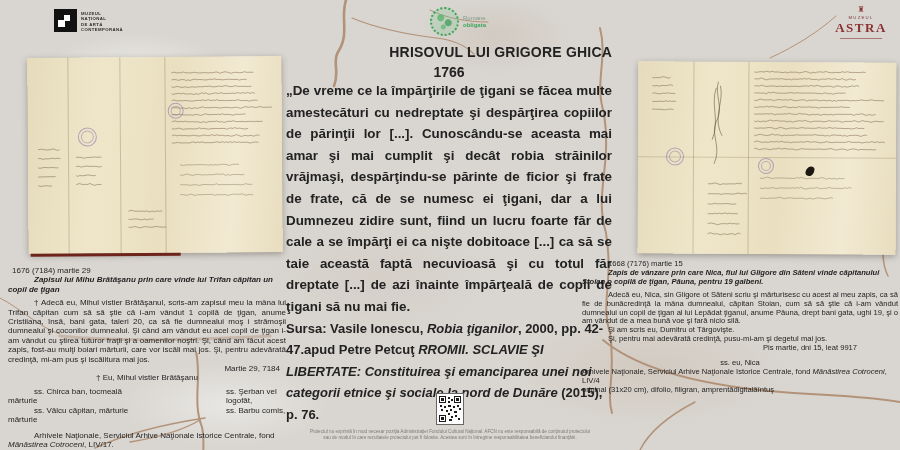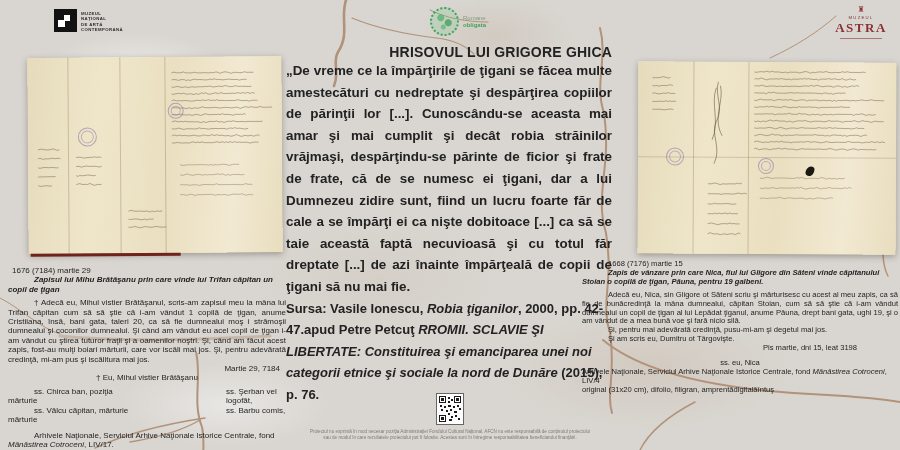--- a/index.html
+++ b/index.html
@@ -219,54 +219,55 @@
         <path d="M2 44 q 3.3 -1.6 6.7 0 q 3.4 1.8 6.8 0 q 3.3 -0.3 6.6 0 q 2.1 -1.5 4.1 0 q 1.8 -0.7 3.7 0 q 1.9 0.2 3.9 0"></path>
         <path d="M2 54 q 2.7 -1.9 5.3 0 q 2.0 0.5 4.1 0 q 3.5 1.9 7.0 0 q 3.1 1.5 6.2 0 q 1.6 -0.1 3.3 0 q 1.7 1.9 3.4 0 q 1.7 -1.7 3.5 0"></path>
       </svg>
     <div class="stamp" style="left:28px;top:86px;width:16px;height:16px;"></div>
     <div class="stamp" style="left:120px;top:96px;width:14px;height:14px;"></div>
     <div class="blot" style="left:168px;top:104px;"></div>
   </div>
 
   <div class="abs center-col">
     <div class="title">HRISOVUL LUI GRIGORE GHICA</div>
+    <div class="year">1766</div>
     <p class="quote m0">„De vreme ce la împărţirile de ţigani se făcea multe amestecături cu nedreptate şi despărţirea copiilor de părinţii lor [...]. Cunoscându-se aceasta mai amar şi mai cumplit şi decât robia străinilor vrăjmaşi, despărţindu-se părinte de ficior şi frate de frate, că de se numesc ei ţigani, dar a lui Dumnezeu zidire sunt, fiind un lucru foarte făr de cale a se împărţi ei ca nişte dobitoace [...] ca să se taie această faptă necuvioasă şi cu totul făr dreptate [...] de azi înainte împărţeală de copii de ţigani să nu mai fie.</p>
     <p class="source m0"><span>Sursa: Vasile Ionescu, </span><span class="it">Robia ţiganilor</span><span>, 2000, pp. 42-47.apud Petre Petcuţ </span><span class="it">RROMII. SCLAVIE ŞI LIBERTATE: Constituirea şi emanciparea unei noi categorii etnice şi sociale la nord de Dunăre</span><span> (2015), p. 76.</span></p>
   </div>
 
   <div class="abs cap cap-left">
     <div style="margin-left:4px;"><b>1676 (7184) martie 29</b></div>
     <div class="bi ind">Zapisul lui Mihu Brătăşanu prin care vinde lui Trifan căpitan un copil de ţigan</div>
     <div class="sp4"></div>
     <p class="m0 just ind">† Adecă eu, Mihul vistier Brătăşanul, scris-am zapisul meu la mâna lui Trifan căpitan cum să să ştie că i-am vândut 1 copilă de ţigan, anume Cristiiana, însă, bani gata, taleri 20, ca să fie dumnealui moş i strămoşii dumnealui şi coconilor dumnealui. Şi când am vândut eu acel copil de ţigan i-am vândut cu ştirea tuturor fraţii şi a oamenilor noştri. Şi, când am făcut acest zapis, fost-au mulţi boiari mărturii, care vor iscăli mai jos. Şi, pentru adevărată credinţă, mi-am pus şi iscălitura mai jos.</p>
     <div class="r" style="padding-right:6px;">Martie 29, 7184</div>
     <div class="c">† Eu, Mihul vistier Brătăşanu</div>
     <div class="sp4"></div>
     <div class="wit-row">
-      <span>ss. Chirca ban, poziţia</span>
+      <span>ss. Chirca ban, tocmeală</span>
       <span class="wit-right">ss. Şerban vel logofăt,</span>
     </div>
     <div>mărturie</div>
     <div class="wit-row">
       <span>ss. Vălcu căpitan, mărturie</span>
       <span class="wit-right">ss. Barbu comis,</span>
     </div>
     <div>mărturie</div>
     <div class="sp6"></div>
     <p class="m0 ind"><span>Arhivele Naţionale, Serviciul Arhive Naţionale Istorice Centrale, fond </span><i>Mănăstirea Cotroceni</i><span>, LIV/17.</span></p>
   </div>
 
   <div class="abs cap cap-right">
     <div style="margin-left:26px;"><b>1668 (7176) martie 15</b></div>
     <div class="bi ind">Zapis de vânzare prin care Nica, fiul lui Gligore din Săteni vinde căpitanului Stoian o copilă de ţigan, Păuna, pentru 19 galbeni.</div>
     <div class="sp4"></div>
     <p class="m0 just ind">Adecă eu, Nica, sin Gligore ot Săteni scriu şi mărturisesc cu acest al meu zapis, ca să fie de bunăcredinţă la mâna dumnealui, căpitan Stoian, cum să să ştie că i-am vândut dumnealui un copil de ţigan al lui Lepădat ţiganul, anume Păuna, drept bani gata, ughi 19, şi o am vândut de a mea bună voe şi fară nicio silă.</p>
+    <p class="m0 ind">Şi am scris eu, Dumitru ot Târgovişte.</p>
     <p class="m0 ind">Şi, pentru mai adevărată credinţă, pusu-mi-am şi degetul mai jos.</p>
-    <p class="m0 ind">Şi am scris eu, Dumitru ot Târgovişte.</p>
-    <div class="c" style="padding-left:140px;">Pis martie, dni 15, leat 3198</div>
+    <div class="c" style="padding-left:140px;">Pis martie, dni 15, leat 9917</div>
     <div class="sp6"></div>
     <div class="c">ss. eu, Nica</div>
     <p class="m0"><span>Arhivele Naţionale, Serviciul Arhive Naţionale Istorice Centrale, fond </span><i>Mănăstirea Cotroceni</i><span>, LIV/4</span></p>
     <div>original (31x20 cm), difolio, filigran, amprentădigitalăîntuş</div>
   </div>
 
   <div class="abs qr-wrap">
     <svg width="22" height="26" viewBox="0 0 22 26" fill="#1a1a1a">
       <rect x="0" y="0" width="7" height="7"></rect>
         <rect x="1" y="1" width="5" height="5" fill="#fff"></rect>

